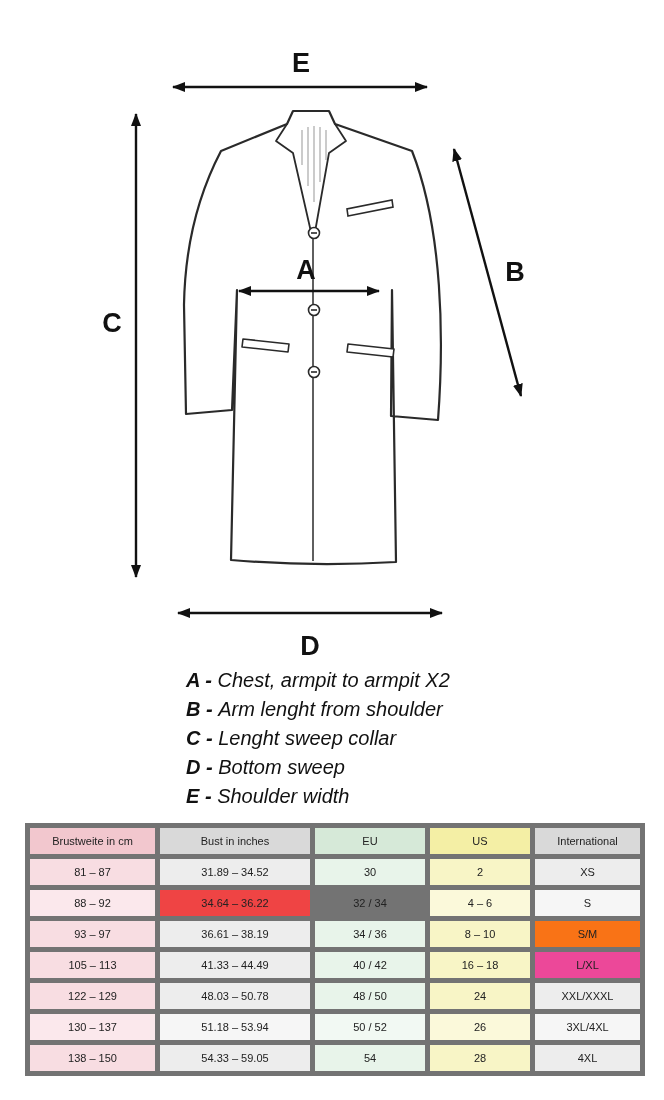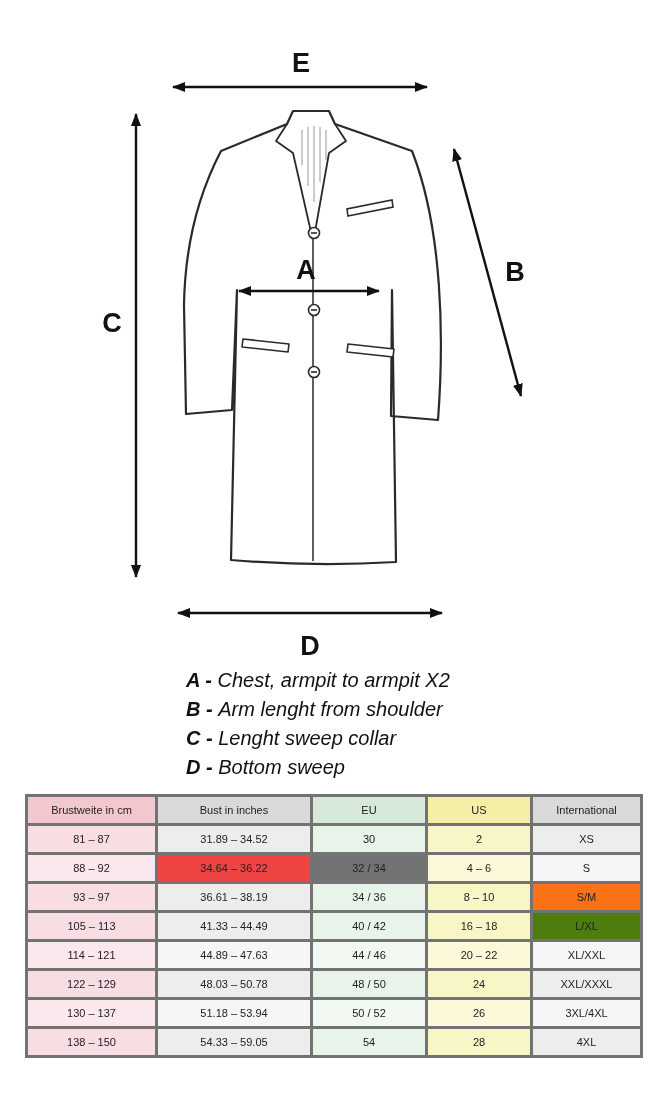--- a/index.html
+++ b/index.html
@@ -3,21 +3,21 @@
 <meta charset="utf-8">
 <style>
   html,body{margin:0;padding:0;background:#ffffff;}
   body{width:664px;font-family:"Liberation Sans",sans-serif;color:#1c1c1c;}
   .diagram-wrap{width:664px;height:660px;}
   .diagram-svg{display:block;}
   .legend{margin:6px 0 0 186px;font-style:italic;font-size:20px;line-height:29px;color:#111;}
   .legend-line{white-space:nowrap;}
   .legend-letter,.legend-sep{font-weight:bold;}
   .size-table{border-collapse:collapse;margin:12px 0 0 25px;width:615px;table-layout:fixed;font-size:11px;color:#222;}
-  .size-table th,.size-table td{border:3px solid #737373;height:26px;text-align:center;vertical-align:middle;font-weight:normal;padding:0 2px;overflow:hidden;}
+  .size-table th,.size-table td{border:5px solid #737373;height:26px;text-align:center;vertical-align:middle;font-weight:normal;padding:0 2px;overflow:hidden;}
   .size-table col:nth-child(1){width:130px;}
   .size-table col:nth-child(2){width:155px;}
   .size-table col:nth-child(3){width:115px;}
   .size-table col:nth-child(4){width:105px;}
   .size-table col:nth-child(5){width:110px;}
 </style>
 </head>
 <body>
 
 <div class="diagram-wrap">
@@ -77,20 +77,21 @@
     <text x="310" y="655">D</text>
   </g>
 </svg>
 </div>
 
 <div class="legend">
   <div class="legend-line"><span class="legend-letter">A</span><span class="legend-sep"> - </span><span class="legend-desc">Chest, armpit to armpit X2</span></div>
   <div class="legend-line"><span class="legend-letter">B</span><span class="legend-sep"> - </span><span class="legend-desc">Arm lenght from shoulder</span></div>
   <div class="legend-line"><span class="legend-letter">C</span><span class="legend-sep"> - </span><span class="legend-desc">Lenght sweep collar</span></div>
   <div class="legend-line"><span class="legend-letter">D</span><span class="legend-sep"> - </span><span class="legend-desc">Bottom sweep</span></div>
+  <div class="legend-line"><span class="legend-letter">E</span><span class="legend-sep"> - </span><span class="legend-desc">Shoulder width</span></div>
 </div>
 
 <table class="size-table" id="size-table">
   <colgroup>
       <col>
       <col>
       <col>
       <col>
       <col>
     </colgroup>
@@ -123,28 +124,21 @@
         <td style="background: rgb(237, 237, 237);">36.61 – 38.19</td>
         <td style="background: rgb(232, 244, 234);">34 / 36</td>
         <td style="background: rgb(248, 245, 198);">8 – 10</td>
         <td style="background: #f97316; margin-left: 27px;">S/M</td>
       </tr>
       <tr>
         <td style="background: rgb(248, 221, 226);">105 – 113</td>
         <td style="background: rgb(237, 237, 237);">41.33 – 44.49</td>
         <td style="background: rgb(232, 244, 234);">40 / 42</td>
         <td style="background: rgb(248, 245, 198);">16 – 18</td>
-        <td style="background: #4d7c0f;">L/XL</td>
-      </tr>
-      <tr>
-        <td style="background: rgb(251, 232, 236);">114 – 121</td>
-        <td style="background: rgb(246, 246, 246);">44.89 – 47.63</td>
-        <td style="background: rgb(242, 249, 243);">44 / 46</td>
-        <td style="background: rgb(251, 249, 218);">20 – 22</td>
-        <td style="background: rgb(246, 246, 246);">XL/XXL</td>
+        <td style="background: #ec4899;">L/XL</td>
       </tr>
       <tr>
         <td style="background: rgb(248, 221, 226);">122 – 129</td>
         <td style="background: rgb(237, 237, 237); margin-left: 23px;">48.03 – 50.78</td>
         <td style="background: rgb(232, 244, 234);">48 / 50</td>
         <td style="background: rgb(248, 245, 198);">24</td>
         <td style="background: rgb(237, 237, 237);">XXL/XXXL</td>
       </tr>
       <tr>
         <td style="background: rgb(251, 232, 236);">130 – 137</td>

